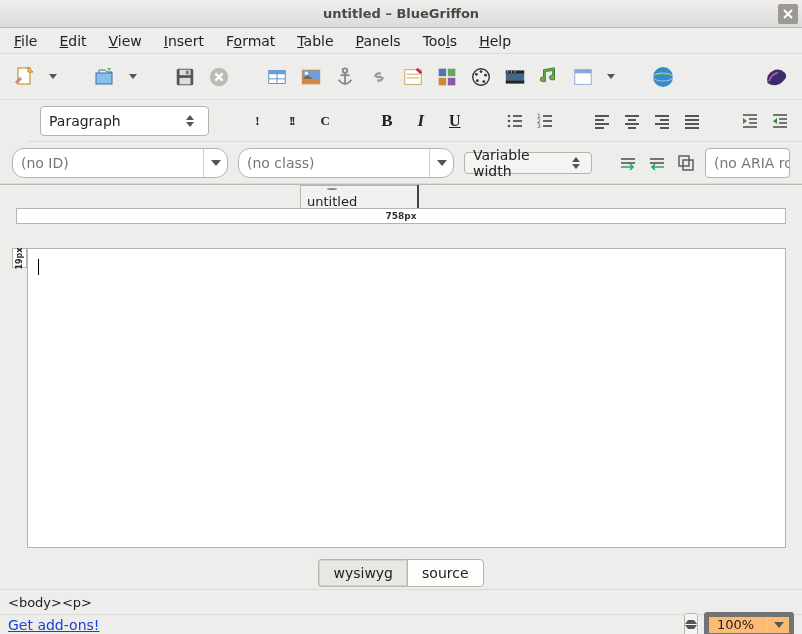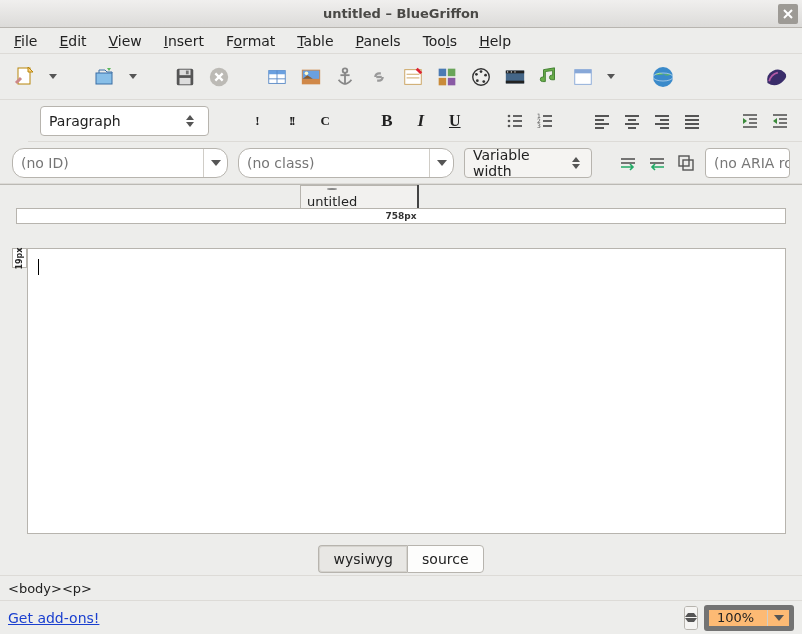--- a/index.html
+++ b/index.html
@@ -24,39 +24,39 @@
 .spin-dn { border-top: 5px solid #555; }
 .fmt-btn { width: 24px; height: 24px; display: flex; align-items: center; justify-content: center; cursor: pointer; font-family: serif; }
 .fmt-bold { font-weight: bold; font-size: 17px; }
 .fmt-italic { font-style: italic; font-weight: bold; font-size: 17px; }
 .fmt-underline { text-decoration: underline; font-weight: bold; font-size: 16px; }
 .toolbar3 { height: 42px; border-bottom: 1px solid #dddbd7; display: flex; align-items: center; padding: 0 12px; gap: 10px; overflow: hidden; }
 .combo { height: 30px; border: 1px solid #b7b4ae; background: #fff; border-radius: 12px; display: flex; align-items: center; position: relative; }
 .combo-input { border: none; outline: none; flex: 1; padding: 0 8px; height: 100%; font-size: 14px; background: transparent; color: #777; }
 .combo-btn { width: 24px; height: 100%; border-left: 1px solid #d0cdc7; display: flex; align-items: center; justify-content: center; cursor: pointer; }
 .tri-down { width: 0; height: 0; border-left: 5px solid transparent; border-right: 5px solid transparent; border-top: 6px solid #555; }
-.vw-select { height: 30px; border: 1px solid #b7b4ae; background: #f5f4f2; border-radius: 4px; display: flex; align-items: center; padding: 0 6px 0 8px; gap: 6px; cursor: pointer; font-size: 14px; }
+.vw-select { height: 22px; border: 1px solid #b7b4ae; background: #f5f4f2; border-radius: 4px; display: flex; align-items: center; padding: 0 6px 0 8px; gap: 6px; cursor: pointer; font-size: 14px; }
 .aria-select { height: 30px; border: 1px solid #b7b4ae; background: #fff; border-radius: 4px; display: flex; align-items: center; padding: 0 6px 0 8px; font-size: 14px; white-space: nowrap; overflow: hidden; color: #777; }
 .tabbar { height: 24px; border-top: 1px solid #bbb9b4; display: flex; align-items: stretch; padding-left: 300px; }
 .tab { background: #f2f1ef; border: 1px solid #b7b4ae; border-bottom: none; padding: 2px 60px 2px 6px; border-radius: 0; display: flex; align-items: center; gap: 4px; font-size: 13px; flex-direction: column; }
 .tab-dot { width: 10px; height: 10px; border: 1px solid #888; border-radius: 50%; background: radial-gradient(circle at 40% 40%, #6fb56f, #3a8a3a); }
 .tabbar-sep { width: 2px; background: #444; margin-left: -1px; }
 .ruler-h { height: 16px; margin: 0 16px; border: 1px solid #b7b4ae; background: #fff; display: flex; align-items: center; justify-content: center; font-size: 9px; color: #333; font-weight: bold; }
 .content-row { display: flex; flex: 1; padding: 0 16px 8px 6px; min-height: 0; }
 .ruler-v { width: 15px; height: 20px; border: 1px solid #b7b4ae; background: #fff; margin-top: 24px; display: flex; align-items: center; justify-content: center; font-size: 8px; transform: none; writing-mode: vertical-rl; font-weight: bold; }
 .canvas-wrap { flex: 1; display: flex; flex-direction: column; }
 .canvas-gap { height: 24px; }
 .canvas { flex: 1; background: #fff; border: 1px solid #b7b4ae; position: relative; }
 .cursor { position: absolute; left: 10px; top: 10px; width: 1px; height: 16px; background: #000; }
 .viewtabs { height: 34px; display: flex; align-items: center; justify-content: center; gap: 0; border-bottom: 1px solid #dddbd7; }
 .viewtab { padding: 5px 14px; border: 1px solid #b7b4ae; background: #fdfdfc; font-size: 14px; cursor: pointer; }
 .viewtab.active { background: #e8e7e4; border-radius: 4px 0 0 4px; border-right: none; box-shadow: inset 0 0 0 1px #d5d3ce; }
 .viewtab.inactive { border-radius: 0 4px 4px 0; }
 .breadcrumb { height: 24px; display: flex; align-items: center; padding: 0 8px; font-size: 13px; }
-.footer { height: 34px; display: flex; align-items: center; padding: 0 8px; border-top: 1px solid #dddbd7; }
+.footer { height: 20px; display: flex; align-items: center; padding: 0 8px; border-top: 1px solid #dddbd7; }
 .footer-link { color: #1a3fcf; text-decoration: underline; cursor: pointer; font-size: 14px; }
 .footer-spacer { flex: 1; }
 .zoom-controls { display: flex; align-items: center; gap: 6px; }
 .zoom-spin { display: flex; flex-direction: column; border: 1px solid #b7b4ae; border-radius: 3px; overflow: hidden; }
 .zoom-spin div { width: 12px; height: 11px; display: flex; align-items: center; justify-content: center; cursor: pointer; background: #f5f4f2; }
 .zoom-select { width: 90px; height: 26px; border: 5px solid #737373; background: #fdba74; border-radius: 3px; display: flex; align-items: center; }
 .zoom-select .val { flex: 1; padding: 0 8px; }
 .zoom-select .dd { width: 22px; height: 100%; border-left: 1px solid #d0cdc7; display: flex; align-items: center; justify-content: center; }
 svg { display: block; }
 .smico { width: 20px; height: 20px; display:flex; align-items:center; justify-content:center; cursor:pointer;}

